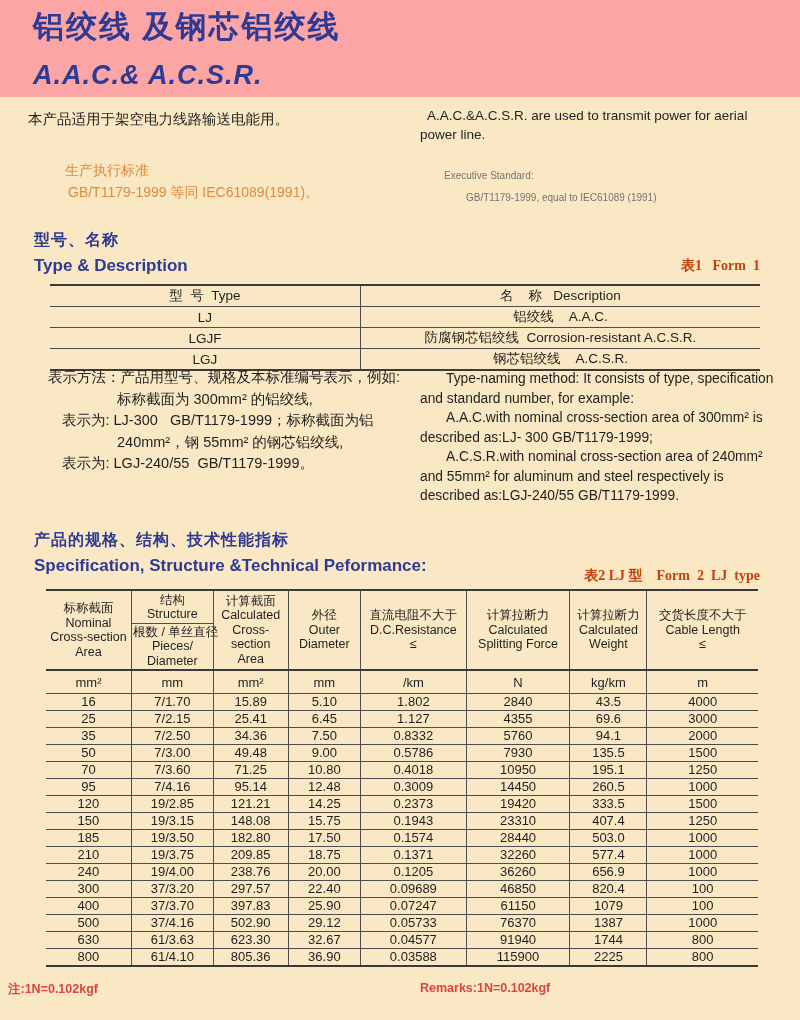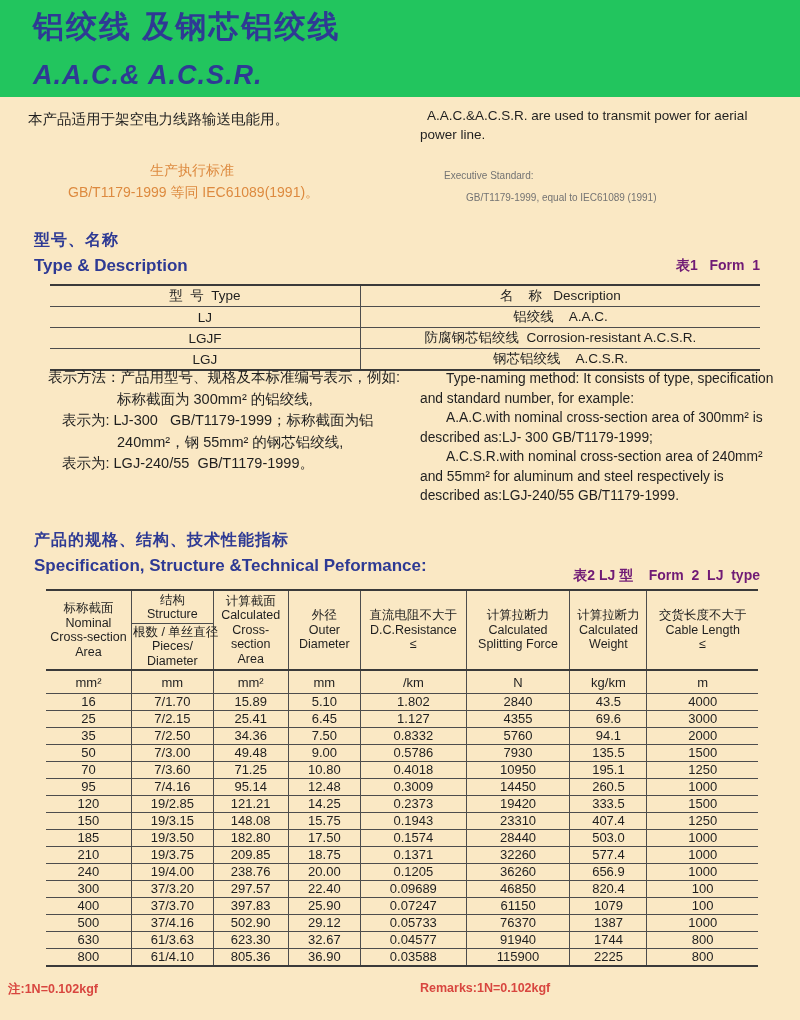--- a/index.html
+++ b/index.html
@@ -4,47 +4,47 @@
 <style>
   html,body{margin:0;padding:0;}
   body{
     width:800px;height:1020px;background:#ffffff;
     font-family:"Liberation Sans","DejaVu Sans",sans-serif;
     color:#1f1f1f;overflow:hidden;
   }
   .page{position:relative;width:800px;height:1020px;}
 
   
-  .top-band{position:absolute;left:0;top:0;width:800px;height:97px;background:#22c55e;}
+  .top-band{position:absolute;left:0;top:0;width:800px;height:97px;background:#fca5a5;}
   .title-zh{
     position:absolute;left:33px;top:6px;margin:0;
     font-size:31px;font-weight:bold;color:#2e3a94;letter-spacing:2px;white-space:pre;
   }
   .title-en{
     position:absolute;left:33px;top:60px;margin:0;
     font-size:27px;font-weight:bold;font-style:italic;color:#2e3a94;letter-spacing:1px;white-space:pre;
   }
 
   
   .cream{position:absolute;left:0;top:97px;width:800px;height:923px;background:#fae8c4;}
 
   .intro-zh{position:absolute;left:28px;top:13px;font-size:14.5px;white-space:pre;}
   .intro-en{position:absolute;left:420px;top:9px;width:358px;font-size:13.5px;line-height:19px;text-indent:7px;}
 
-  .std-zh{position:absolute;left:65px;top:62px;color:#dd8a3f;font-size:14px;line-height:22px;text-align:center;}
+  .std-zh{position:absolute;left:65px;top:62px;color:#dd8a3f;font-size:14px;line-height:22px;}
   .std-zh .std-val{padding-left:3px;white-space:pre;}
   .std-en{position:absolute;left:444px;top:68px;color:#737373;font-size:10px;line-height:22px;}
   .std-en .std-val{padding-left:22px;white-space:pre;}
 
   .sec-head{position:absolute;left:34px;}
   .sec1{top:133px;}
   .sec2{top:433px;}
   .h-zh{font-size:16px;font-weight:bold;color:#2e3a94;letter-spacing:1px;white-space:pre;}
   .h-en{font-size:17px;font-weight:bold;color:#2e3a94;margin-top:5px;white-space:pre;}
-  .form-label{position:absolute;right:40px;font-size:14px;font-weight:bold;color:#701a75;white-space:pre;}
+  .form-label{position:absolute;right:40px;font-size:14px;font-weight:bold;color:#c2410c;white-space:pre;font-family:Liberation Serif, serif;}
   .form1{top:160px;}
   .form2{top:470px;}
 
   
   table{border-collapse:collapse;table-layout:fixed;}
   .t1{
     position:absolute;left:50px;top:187px;width:710px;
     border-top:2px solid #3a3a3a;border-bottom:2px solid #3a3a3a;
     border-left:hidden;border-right:hidden;
     font-size:13.5px;text-align:center;

